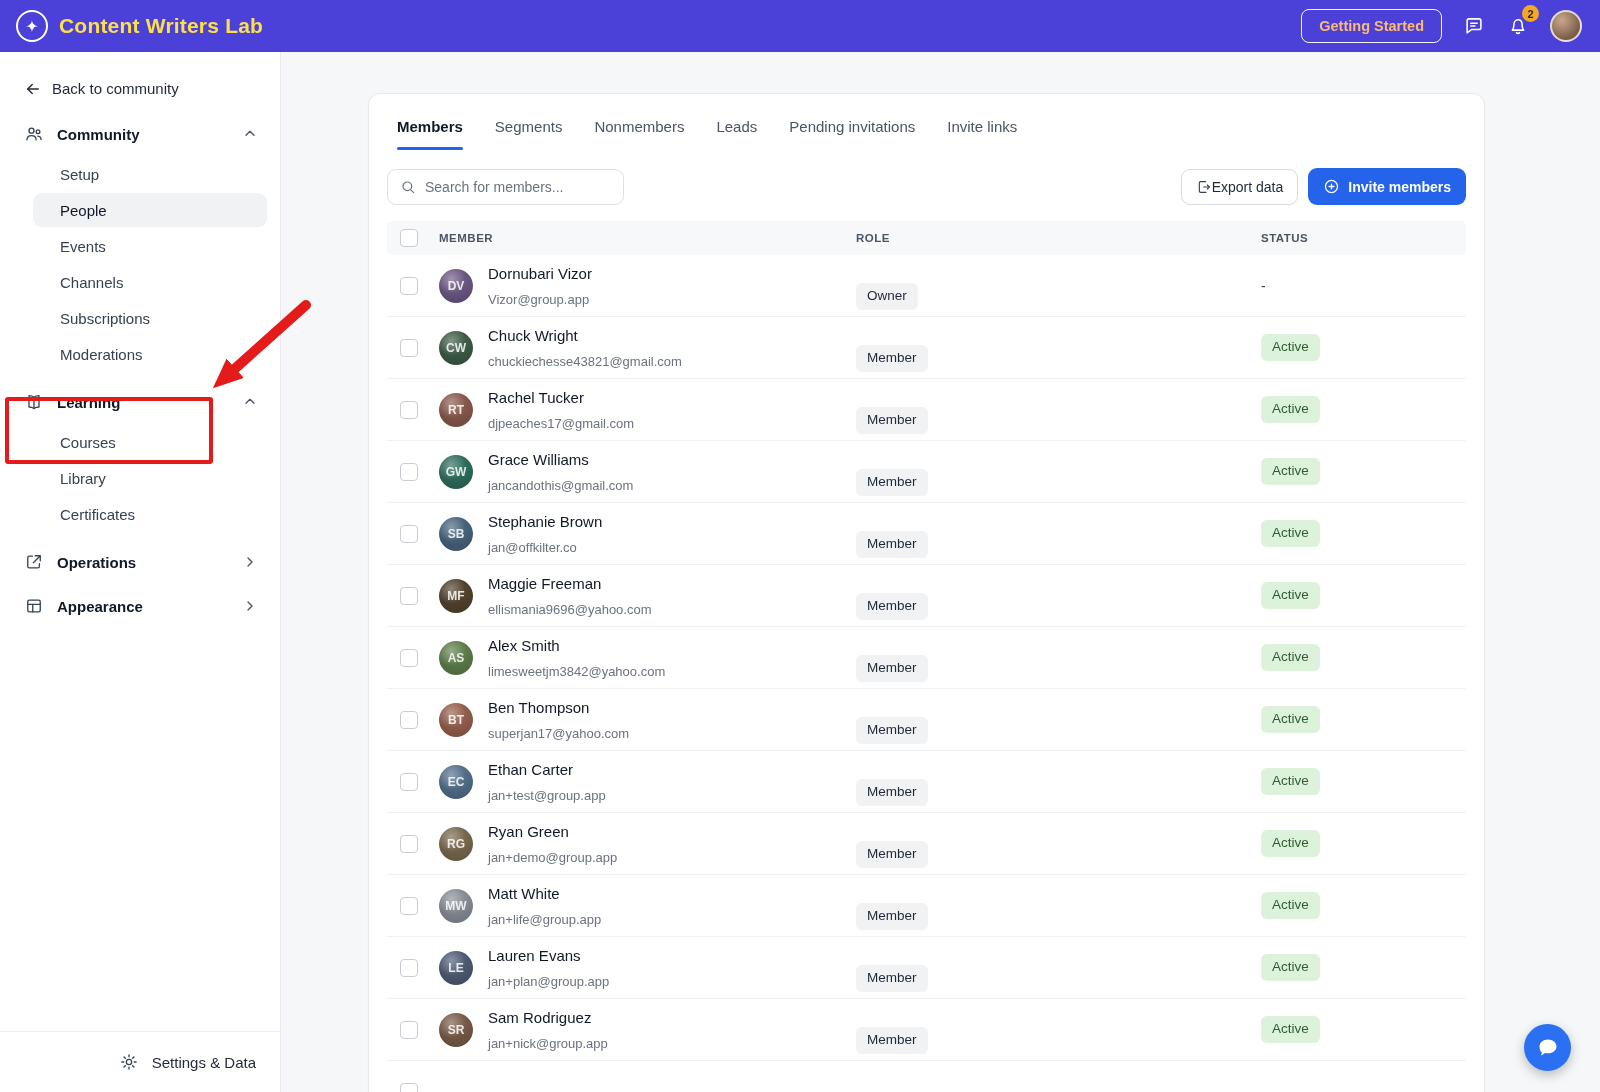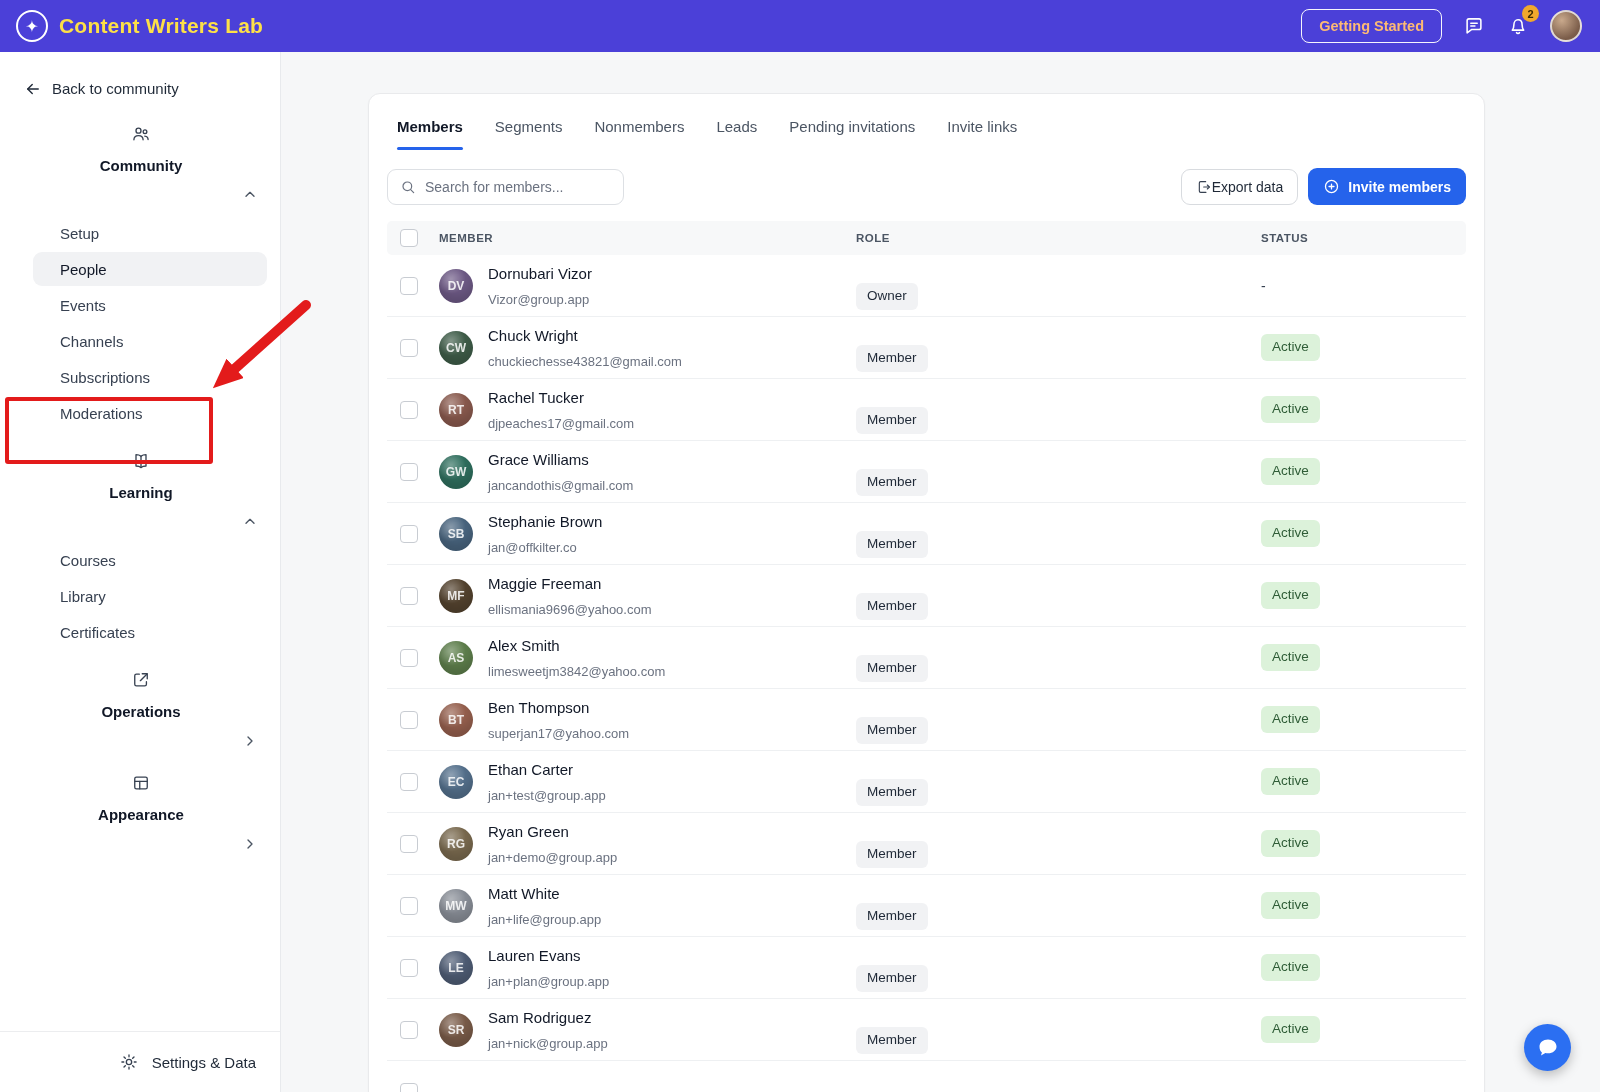--- a/index.html
+++ b/index.html
@@ -61,21 +61,20 @@
   }
   .back-link {
     display: flex; align-items: flex-start; gap: 10px;
     margin: 28px 24px 14px; font-size: 15px; color: #1F2937; cursor: pointer;
   }
   .back-link svg { width: 18px; height: 18px; color: #1F2937; }
   .section-header {
     display: flex; align-items: center; gap: 13px;
     padding: 12px 22px 12px 24px; font-size: 15px; font-weight: 700; color: #111827;
     cursor: pointer;
-    flex-direction: column;
   }
   .section-header .s-icon { width: 20px; height: 20px; color: #374151; display: flex; }
   .section-header .s-icon svg { width: 20px; height: 20px; }
   .chev { margin-left: auto; width: 16px; height: 16px; color: #4B5563; display: flex; }
   .chev svg { width: 16px; height: 16px; }
   .sub-item {
     margin: 1px 13px 1px 33px;
     padding: 8.5px 14px 8.5px 27px;
     font-size: 15px; color: #374151; border-radius: 9px; cursor: pointer;
   }

